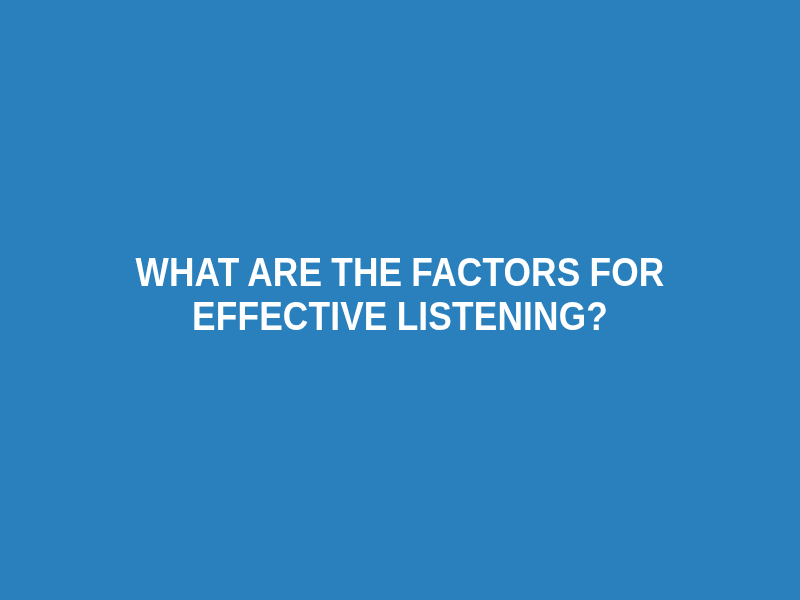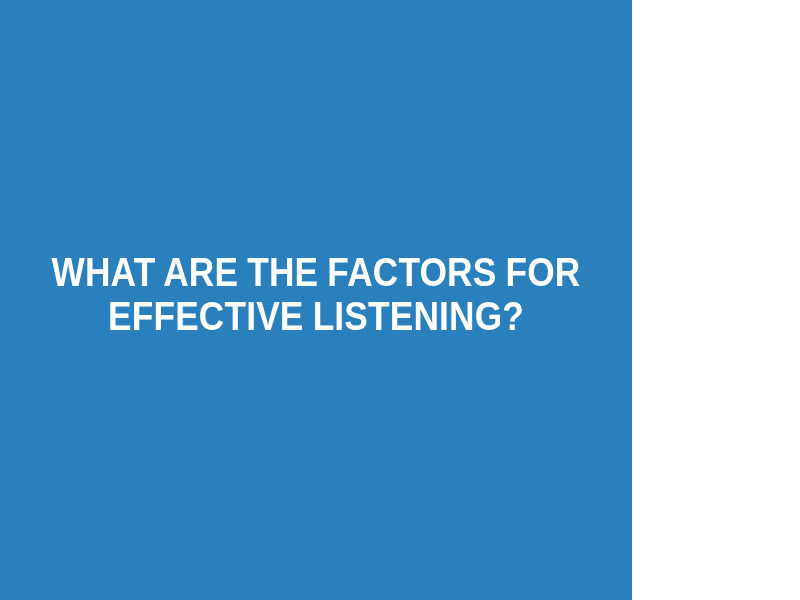--- a/index.html
+++ b/index.html
@@ -10,21 +10,21 @@
 
   body {
     width: 800px;
     height: 600px;
     overflow: hidden;
     font-family: "Liberation Sans", sans-serif;
   }
 
   #hero-banner {
     position: relative;
-    width: 632px;
+    width: 800px;
     height: 600px;
     background-color: #2980BC;
     display: flex;
     align-items: center;
     justify-content: center;
     box-sizing: border-box;
   }
 
   #title-block {
     width: 700px;

